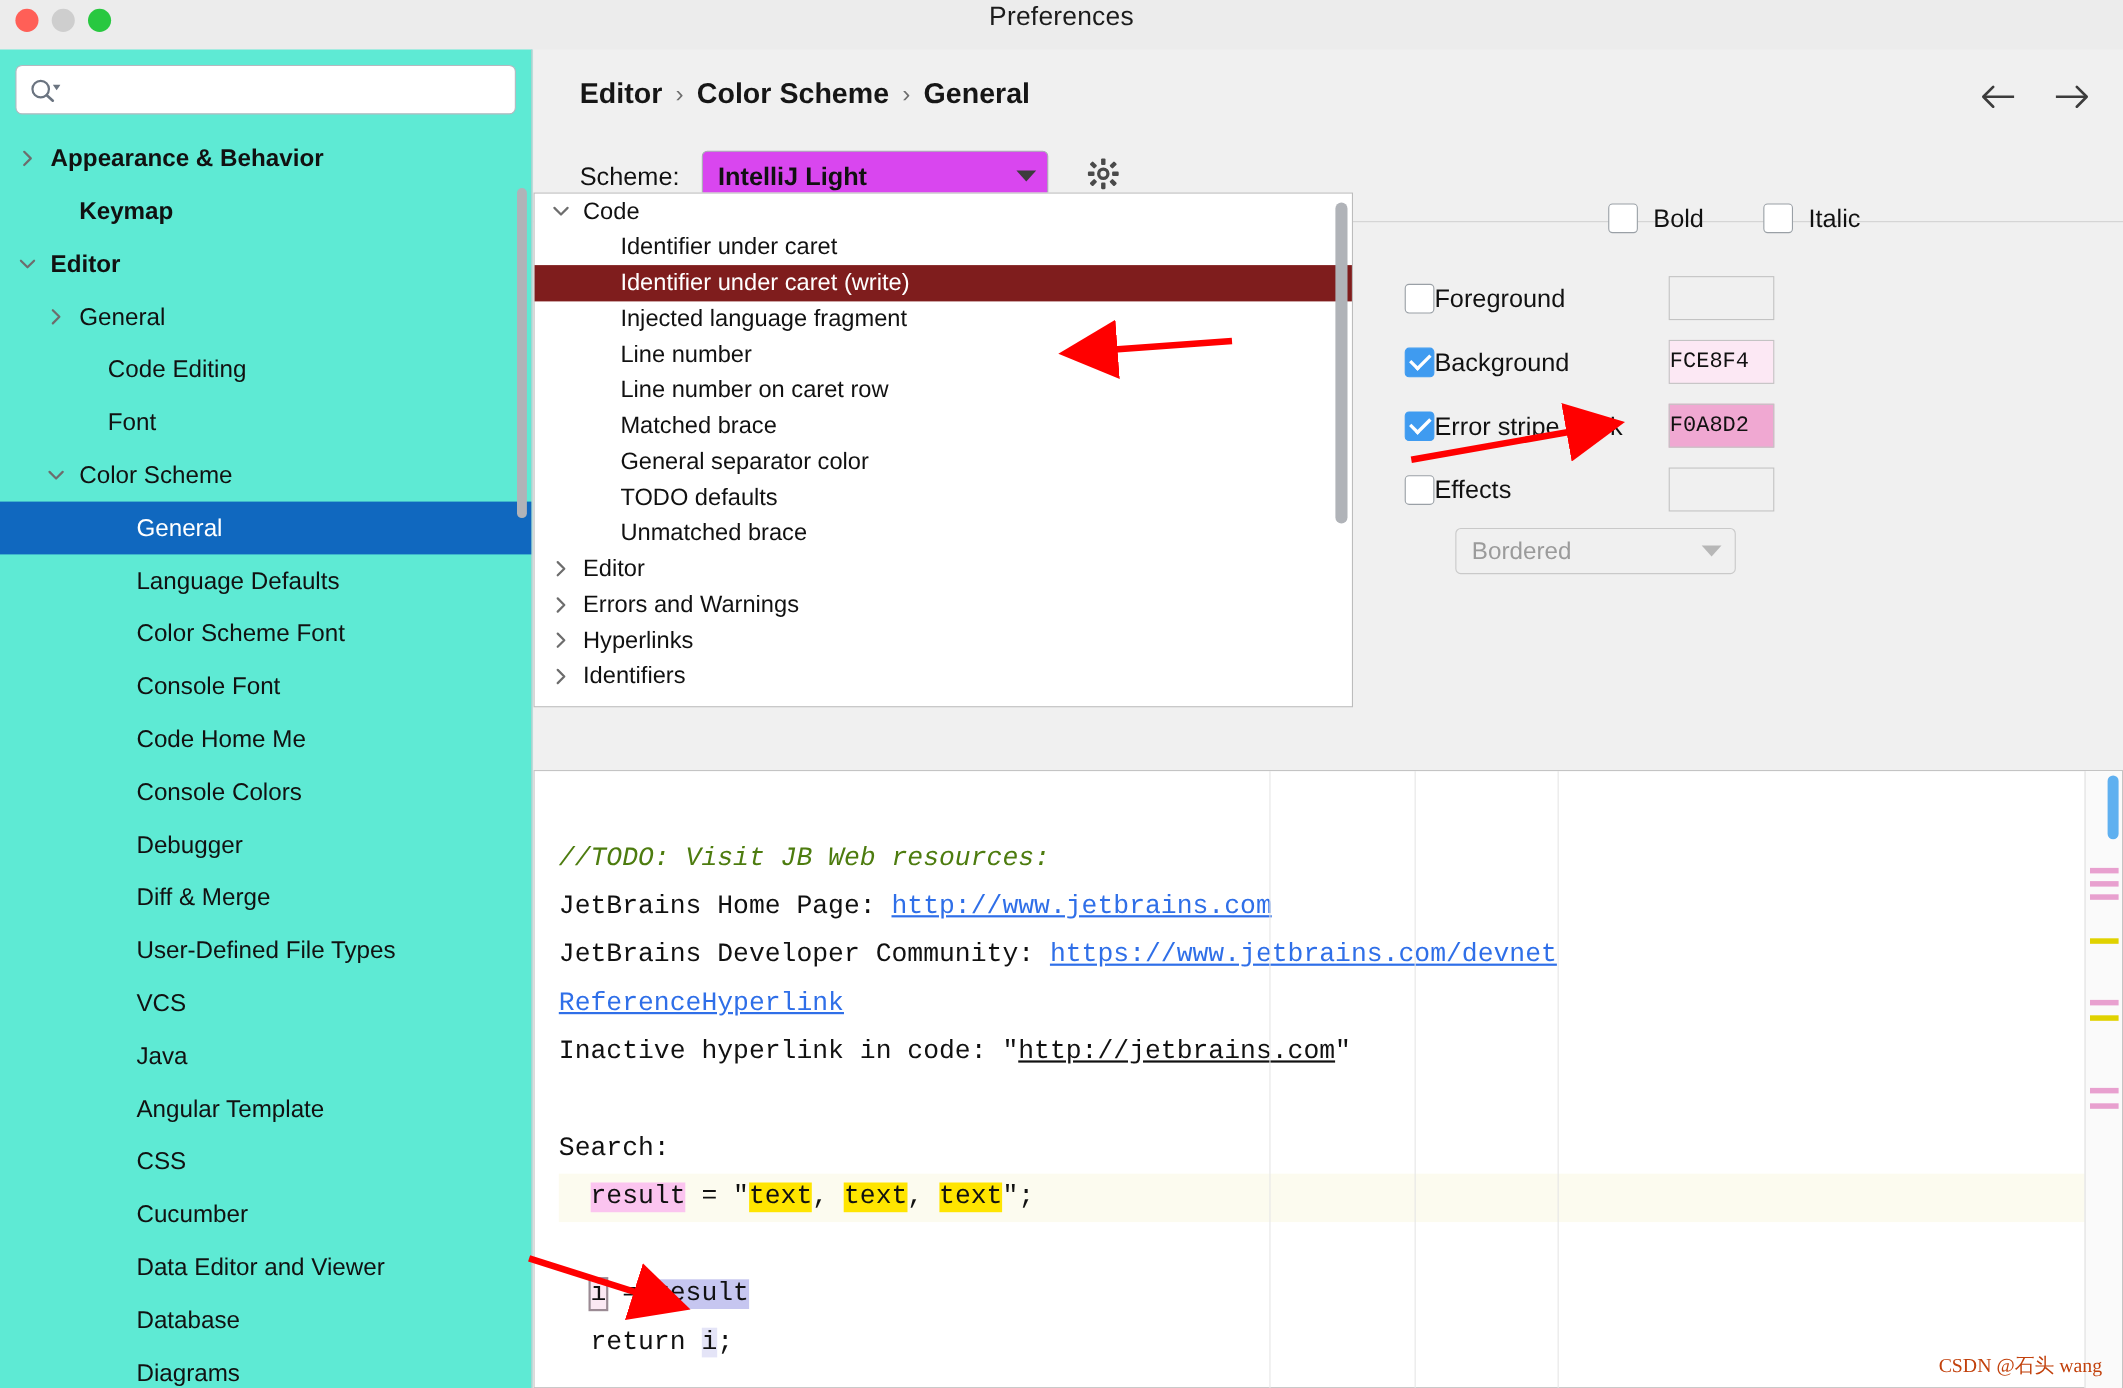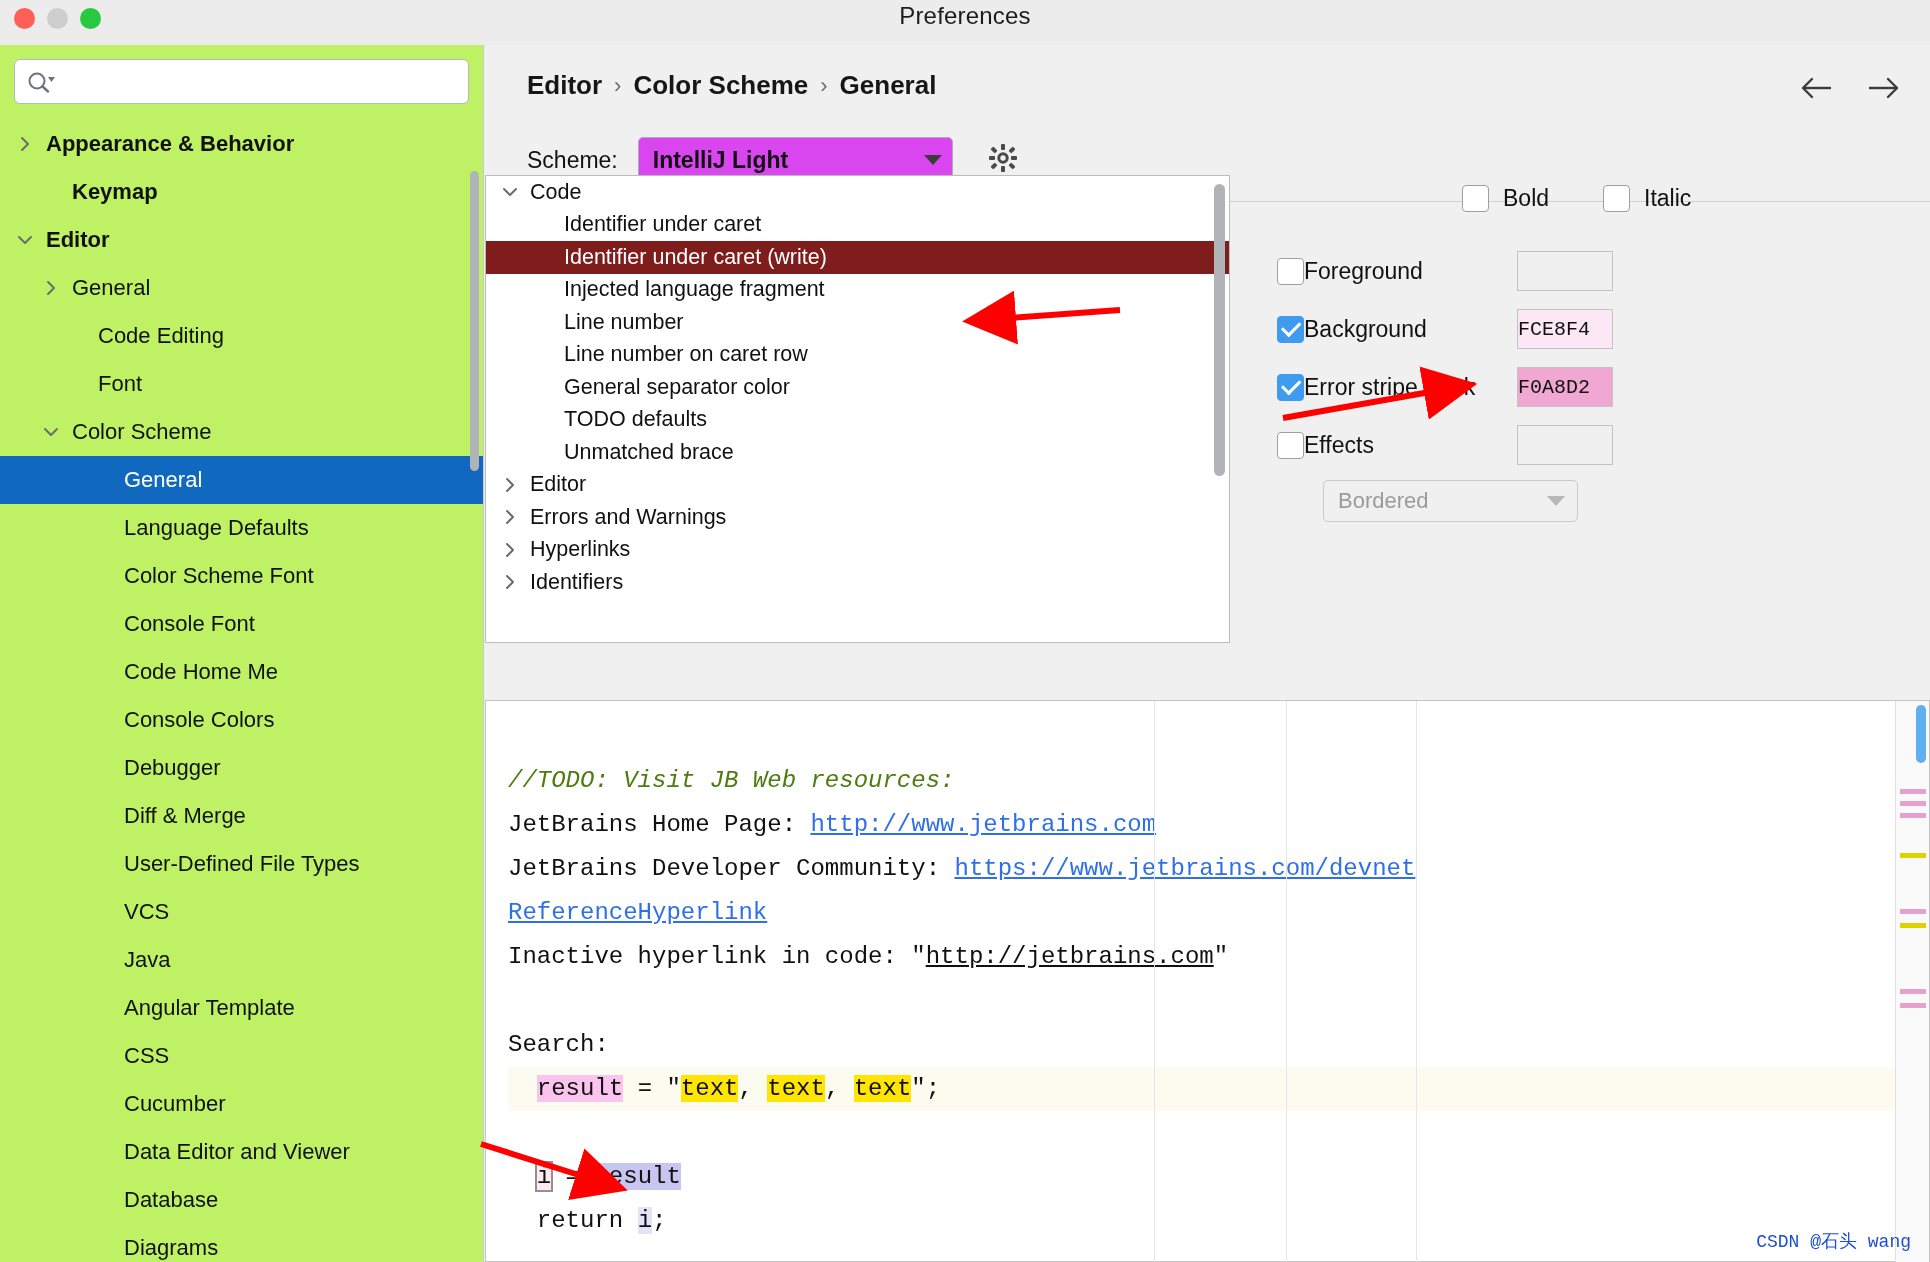--- a/index.html
+++ b/index.html
@@ -22,21 +22,21 @@
   .dot.yellow { background: #cecece; }
   .dot.green { background: #28c840; }
   .win-title {
     position: absolute; left: 0; width: 1930px; text-align: center; top: 2px;
     font-size: 24px; color: #1c1c1c; letter-spacing: .2px;
   }
 
   
   .sidebar {
     position: absolute; left: 0; top: 45px; width: 484px; height: 1217px;
-    background: #bef264; border-right: 1px solid #c6c9cf;
+    background: #5eead4; border-right: 1px solid #c6c9cf;
   }
   .search-wrap { padding: 14px 14px 0 14px; }
   .search-box {
     position: relative; height: 45px; background: #fff;
     border: 1px solid #b4b8bf; border-radius: 6px; display: flex; align-items: center;
   }
   .search-icon { margin-left: 12px; display: flex; align-items: center; }
   .search-input {
     flex: 1; border: none; outline: none; background: transparent;
     font-size: 19px; font-family: "Liberation Sans", sans-serif; padding-left: 6px;
@@ -155,21 +155,21 @@
   .caret-box { background: #fbe9f3; outline: 2px solid #9b8b94; }
   .line-hl { background: #fcfbef; display: block; }
   .vline { position: absolute; top: 0; width: 1px; height: 562px; background: #e6e6e6; }
 
   .stripes { position: absolute; right: 0; top: 0; width: 34px; height: 562px; background: #fafafa; border-left: 1px solid #e0e0e0; }
   .stripe { position: absolute; left: 4px; width: 26px; height: 5px; }
   .mini-scroll { position: absolute; right: 3px; top: 4px; width: 10px; height: 58px; background: #5fb0f0; border-radius: 5px; }
 
   .watermark {
     position: absolute; right: 18px; bottom: 8px;
-    font-size: 18px; color: #1d4ed8; font-family: Liberation Mono, monospace;
+    font-size: 18px; color: #c2410c; font-family: Liberation Serif, serif;
   }
 
   
   .annot { position: absolute; left: 0; top: 0; width: 1930px; height: 1262px; pointer-events: none; }
 </style>
 </head>
 <body>
 
 <div class="window">
 
@@ -387,20 +387,24 @@
           <div class="lrow">
             <span class="larrow" style="margin-left: 34px;"></span>
             <span style="margin-left: 8px;">Line number</span>
           </div>
           <div class="lrow">
             <span class="larrow" style="margin-left: 34px;"></span>
             <span style="margin-left: 8px;">Line number on caret row</span>
           </div>
           <div class="lrow">
             <span class="larrow" style="margin-left: 34px;"></span>
+            <span style="margin-left: 8px;">Matched brace</span>
+          </div>
+          <div class="lrow">
+            <span class="larrow" style="margin-left: 34px;"></span>
             <span style="margin-left: 8px;">General separator color</span>
           </div>
           <div class="lrow">
             <span class="larrow" style="margin-left: 34px;"></span>
             <span style="margin-left: 8px;">TODO defaults</span>
           </div>
           <div class="lrow">
             <span class="larrow" style="margin-left: 34px;"></span>
             <span style="margin-left: 8px;">Unmatched brace</span>
           </div>

